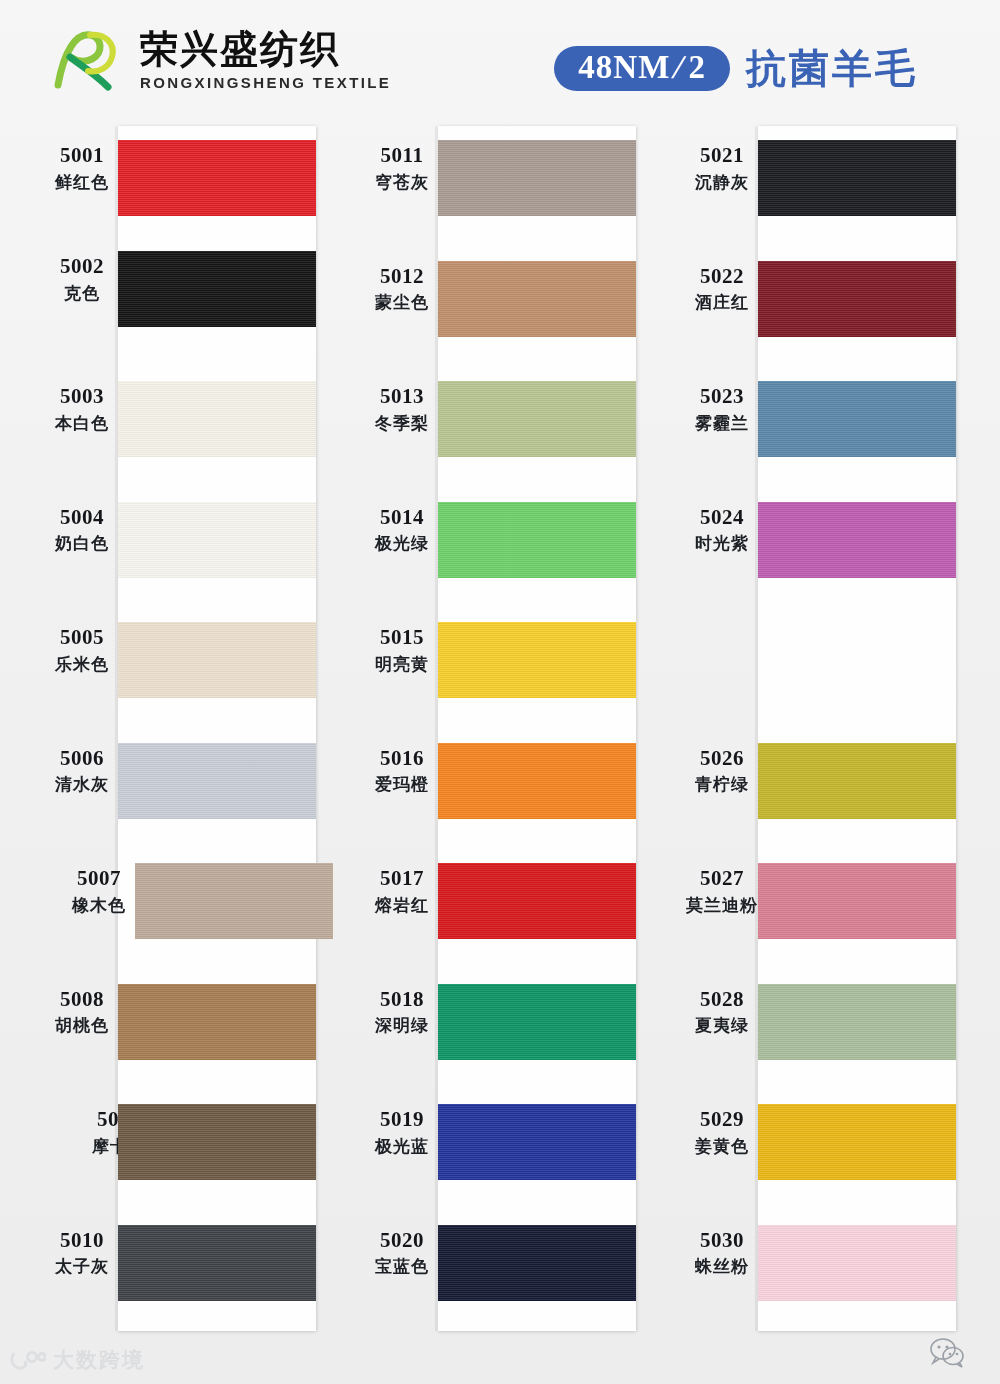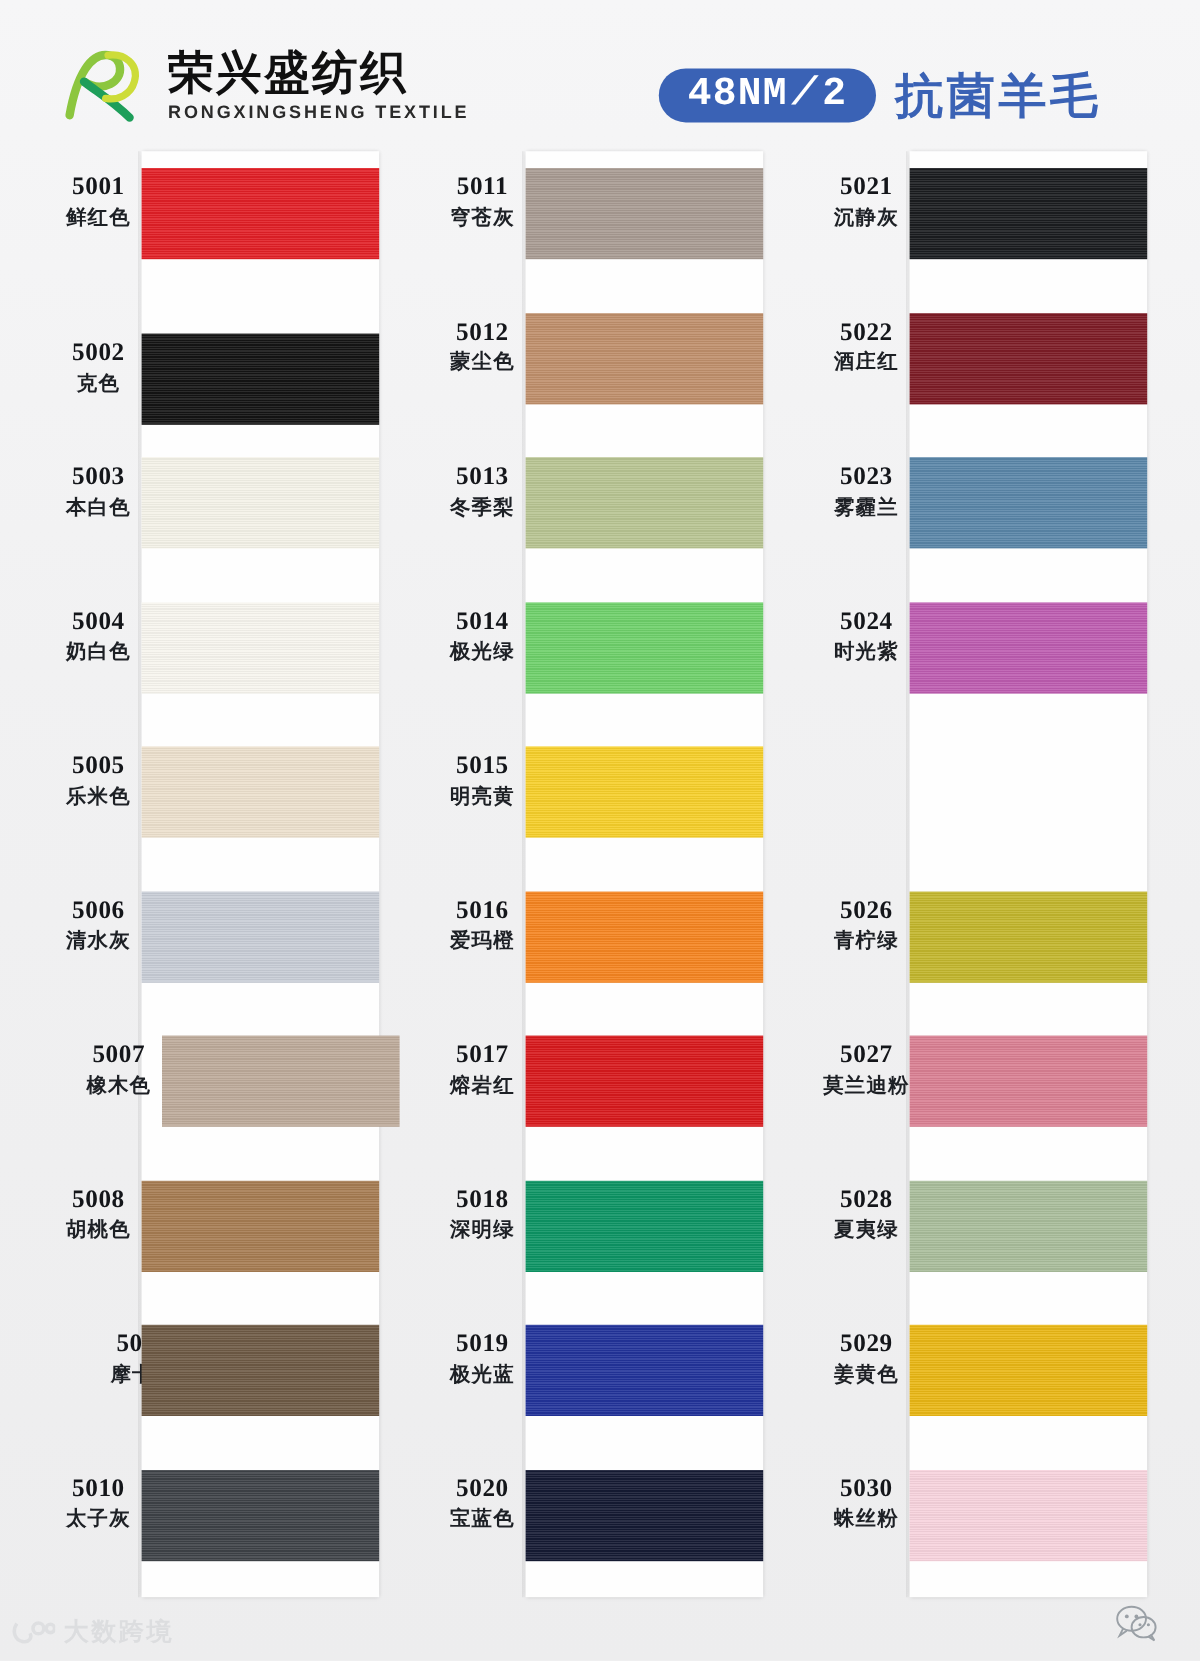--- a/index.html
+++ b/index.html
@@ -6,32 +6,32 @@
   body{
     width:1000px;height:1384px;
     background:#f2f2f3;
     font-family:"Liberation Sans","DejaVu Sans",sans-serif;
     position:relative;overflow:hidden;
   }
   .sheet{position:absolute;inset:0;background:
      linear-gradient(180deg,#f6f6f7 0%,#f1f1f2 40%,#ededee 100%);}
 
   
-  .header{position:absolute;top:12px;left:0;width:960px;height:118px;}
+  .header{position:absolute;top:1px;left:0;width:960px;height:118px;}
   .brand{position:absolute;left:50px;top:26px;display:flex;align-items:center;gap:14px;}
   .logo-mark{width:76px;height:66px;flex:none;}
   .brand-text{display:flex;flex-direction:column;line-height:1;}
   .brand-cn{font-family:"DejaVu Sans",sans-serif;font-size:38px;font-weight:700;color:#101010;letter-spacing:2px;}
   .brand-en{font-size:15px;font-weight:700;color:#2a2a2a;letter-spacing:2.4px;margin-top:7px;}
 
   .spec{position:absolute;right:42px;top:40px;display:flex;align-items:center;gap:16px;}
   .spec-pill{
     background:#3a62b5;color:#fff;border-radius:999px;
     padding:5px 24px 7px;font-size:33px;font-weight:700;
-    font-family:Liberation Mono, monospace;letter-spacing:1px;line-height:1;
+    font-family:Liberation Serif, serif;letter-spacing:1px;line-height:1;
     display:flex;align-items:flex-start;
   }
   .spec-pill .slash{display:inline-block;transform:skewX(-14deg);margin:0 4px;font-weight:700;}
   .spec-cn{font-family:Liberation Mono, monospace;font-size:40px;font-weight:700;color:#3a62b5;letter-spacing:3px;}
 
   
   .columns{position:absolute;top:118px;left:0;width:1000px;height:1216px;}
   .column{position:absolute;top:0;width:333px;height:1216px;}
   .col-0{left:0;} .col-1{left:320px;} .col-2{left:640px;}
 
@@ -107,21 +107,21 @@
     <div class="column col-0">
       <div class="card"></div>
       <div class="rows">
           <div class="row" style="top: 0px;">
             <div class="label">
               <div class="code">5001</div>
               <div class="name">鲜红色</div>
             </div>
             <div class="swatch" style="background-color: rgb(225, 31, 38);"></div>
           </div>
-          <div class="row" style="top: 138px;">
+          <div class="row" style="top: 111px;">
             <div class="label">
               <div class="code">5002</div>
               <div class="name">克色</div>
             </div>
             <div class="swatch" style="background-color: rgb(20, 20, 20);"></div>
           </div>
           <div class="row" style="top: 241px;">
             <div class="label">
               <div class="code">5003</div>
               <div class="name">本白色</div>

